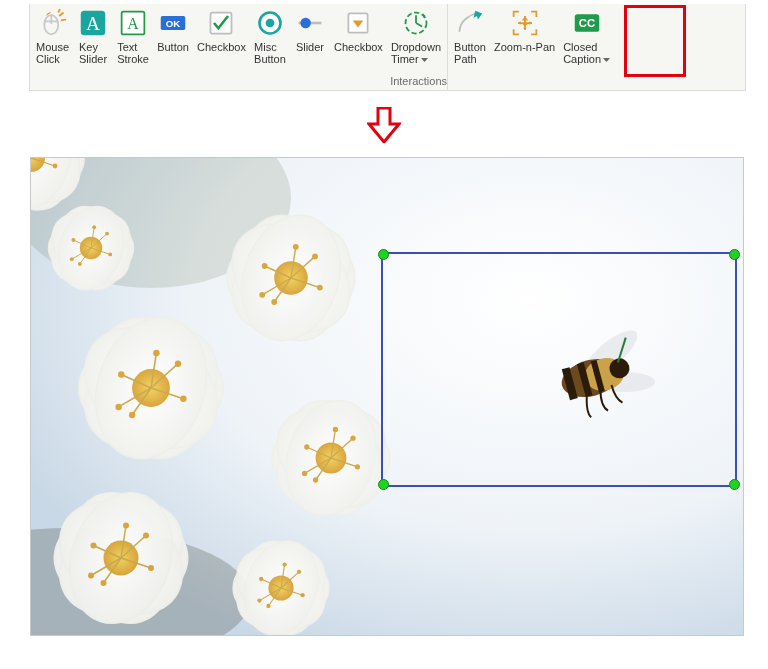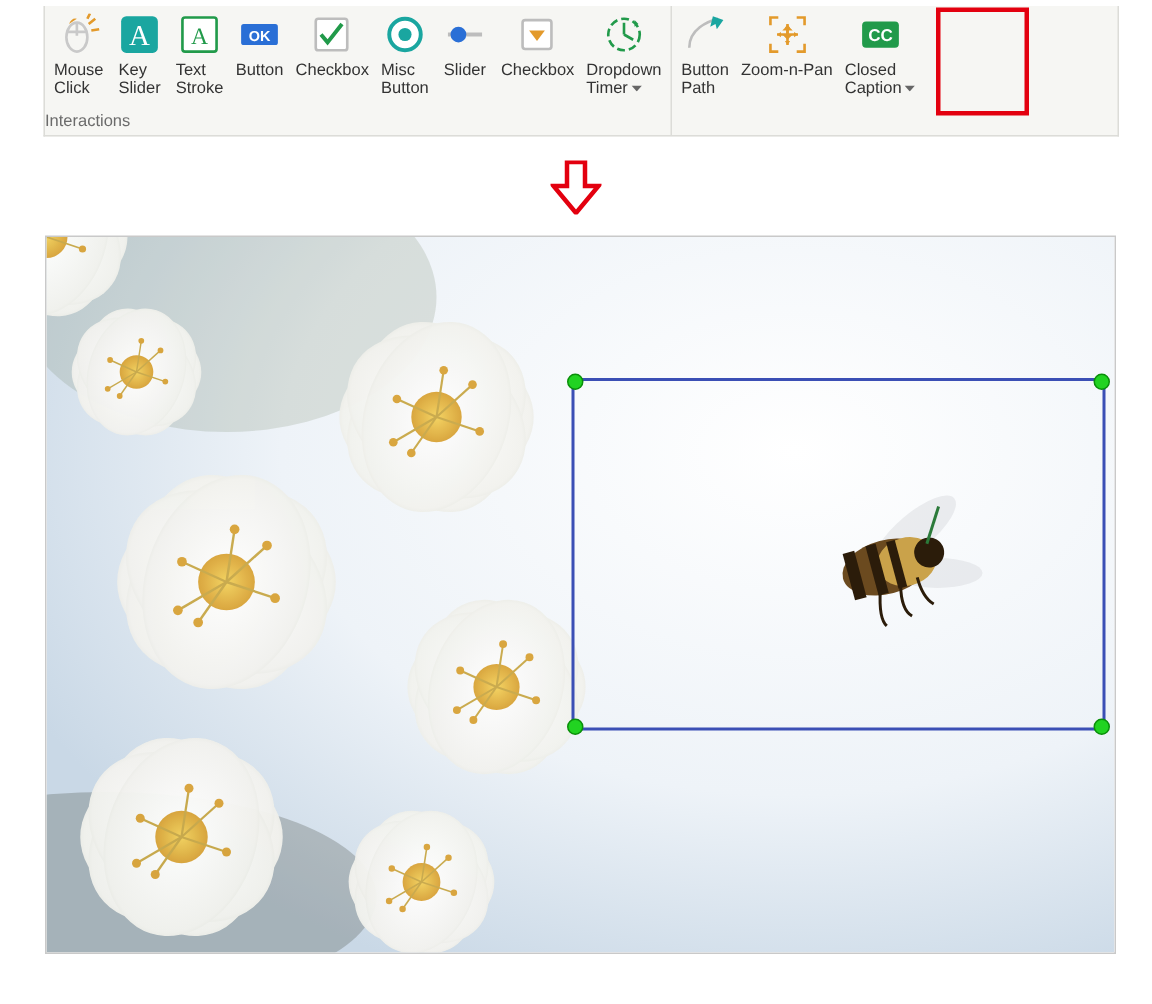--- a/index.html
+++ b/index.html
@@ -1,20 +1,20 @@
 <!DOCTYPE html>
 <html><head>
 <meta charset="utf-8">
 <style>
   html,body{margin:0;padding:0;width:768px;height:669px;font-family:"Segoe UI",Tahoma,sans-serif;background:#fff;overflow:hidden}
   .ribbon{position:absolute;left:29px;top:4px;width:715px;height:86px;background:#f6f6f3;border:1px solid #dcdcd8;border-top:none;display:flex}
   .group{display:flex;flex-direction:column;height:100%;border-right:1px solid #dcdcd8}
   .group:last-child{border-right:none}
   .group-items{display:flex;flex:1;padding:3px 4px 0 4px;gap:4px}
-  .group-label{font-size:11px;color:#6b6b6b;text-align:left;padding-bottom:2px;line-height:13px}
+  .group-label{font-size:11px;color:#6b6b6b;text-align:right;padding-bottom:2px;line-height:13px}
   .btn{display:flex;flex-direction:column;align-items:center;cursor:pointer;padding:0 2px}
   .btn .ic{width:32px;height:32px;display:flex;align-items:center;justify-content:center}
   .btn .lbl{font-size:11px;color:#333;text-align:left;line-height:12px;margin-top:2px;white-space:pre-line}
   .btn .caret{display:inline-block;margin-left:2px}
   .btn .caret svg{vertical-align:middle}
   .highlight{position:absolute;border:3px solid #e3000f;pointer-events:none}
   .hl-zoom{left:624px;top:5px;width:56px;height:66px}
   .arrow{position:absolute;left:367px;top:107px;width:34px;height:36px}
   .canvas{position:absolute;left:30px;top:157px;width:712px;height:477px;border:1px solid #c9c9c9;overflow:hidden}
   .sel{position:absolute;left:350px;top:94px;width:352px;height:231px;border:2px solid #3b4fb5}

